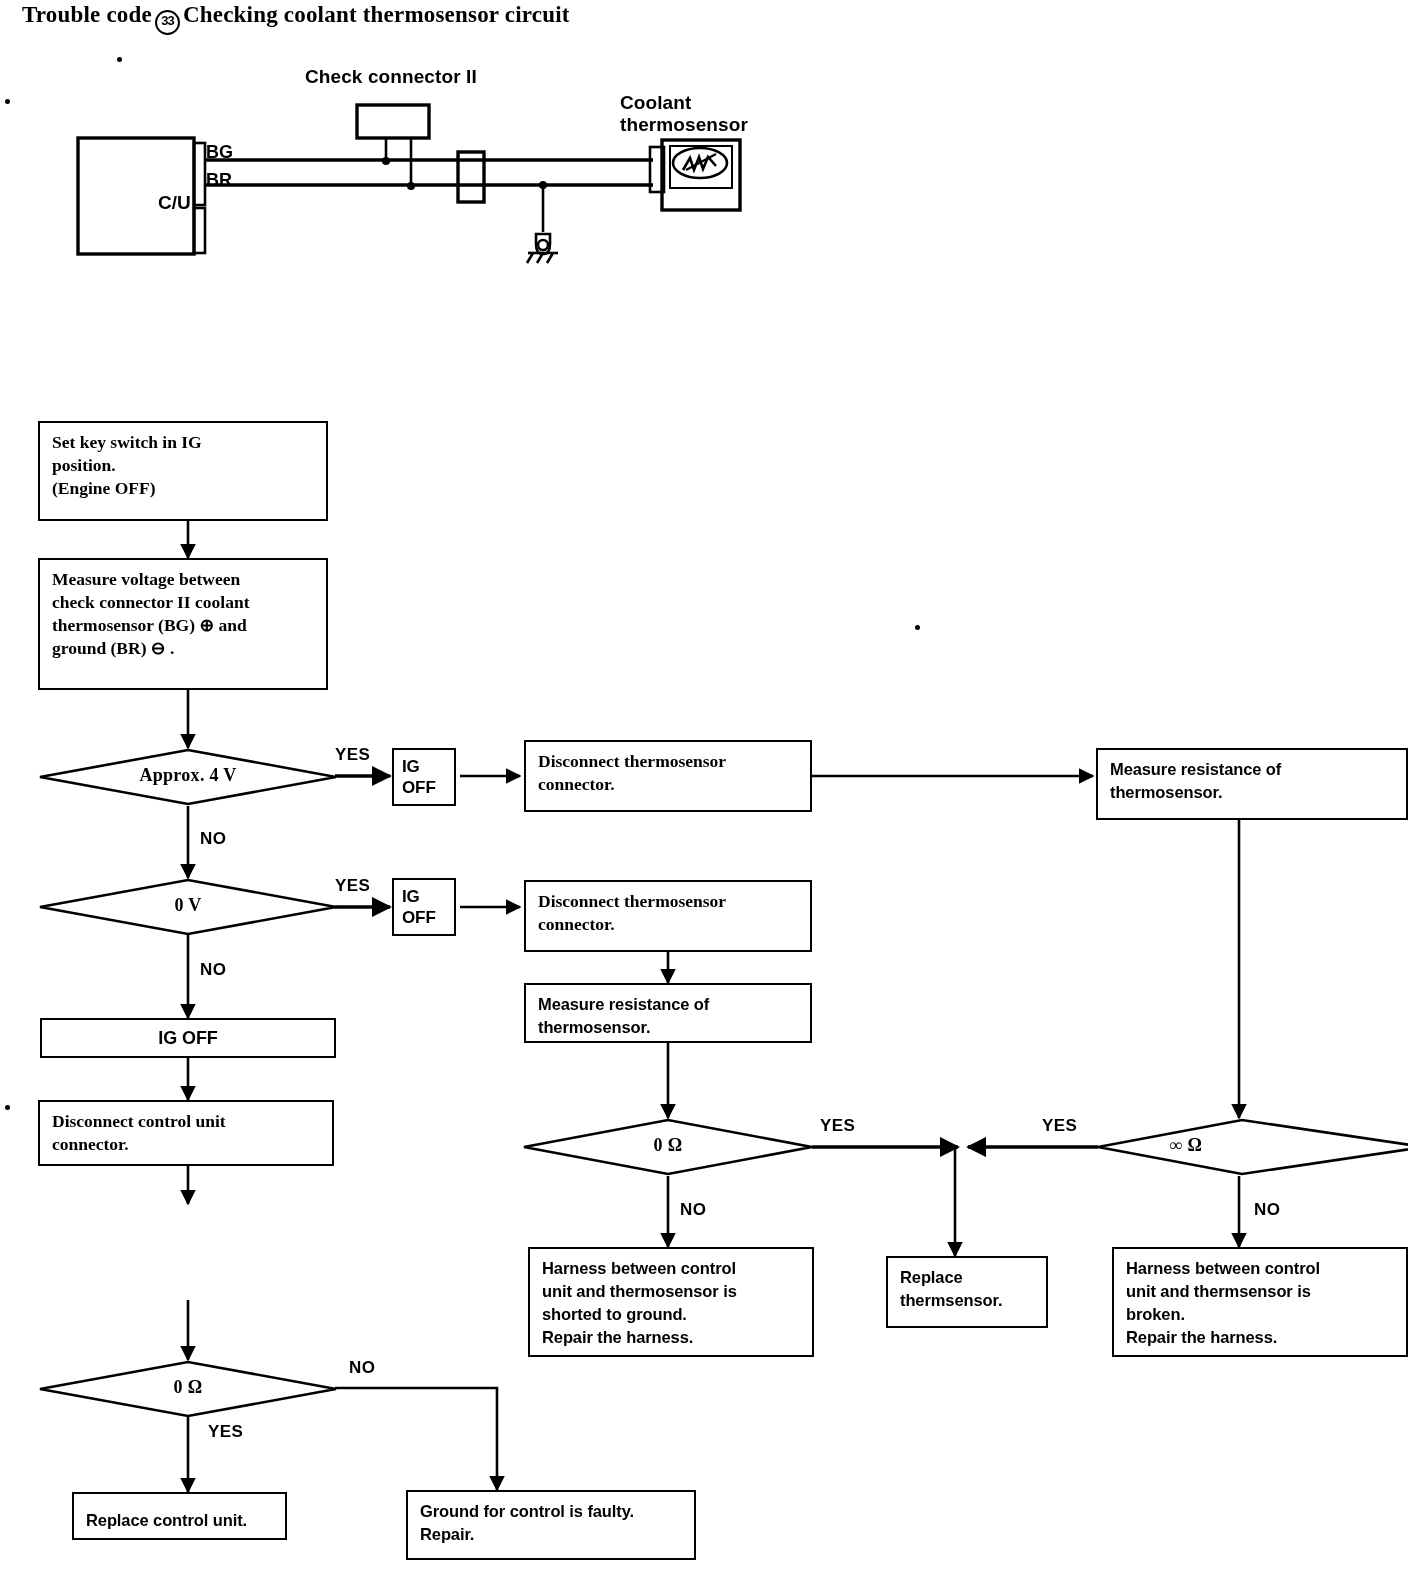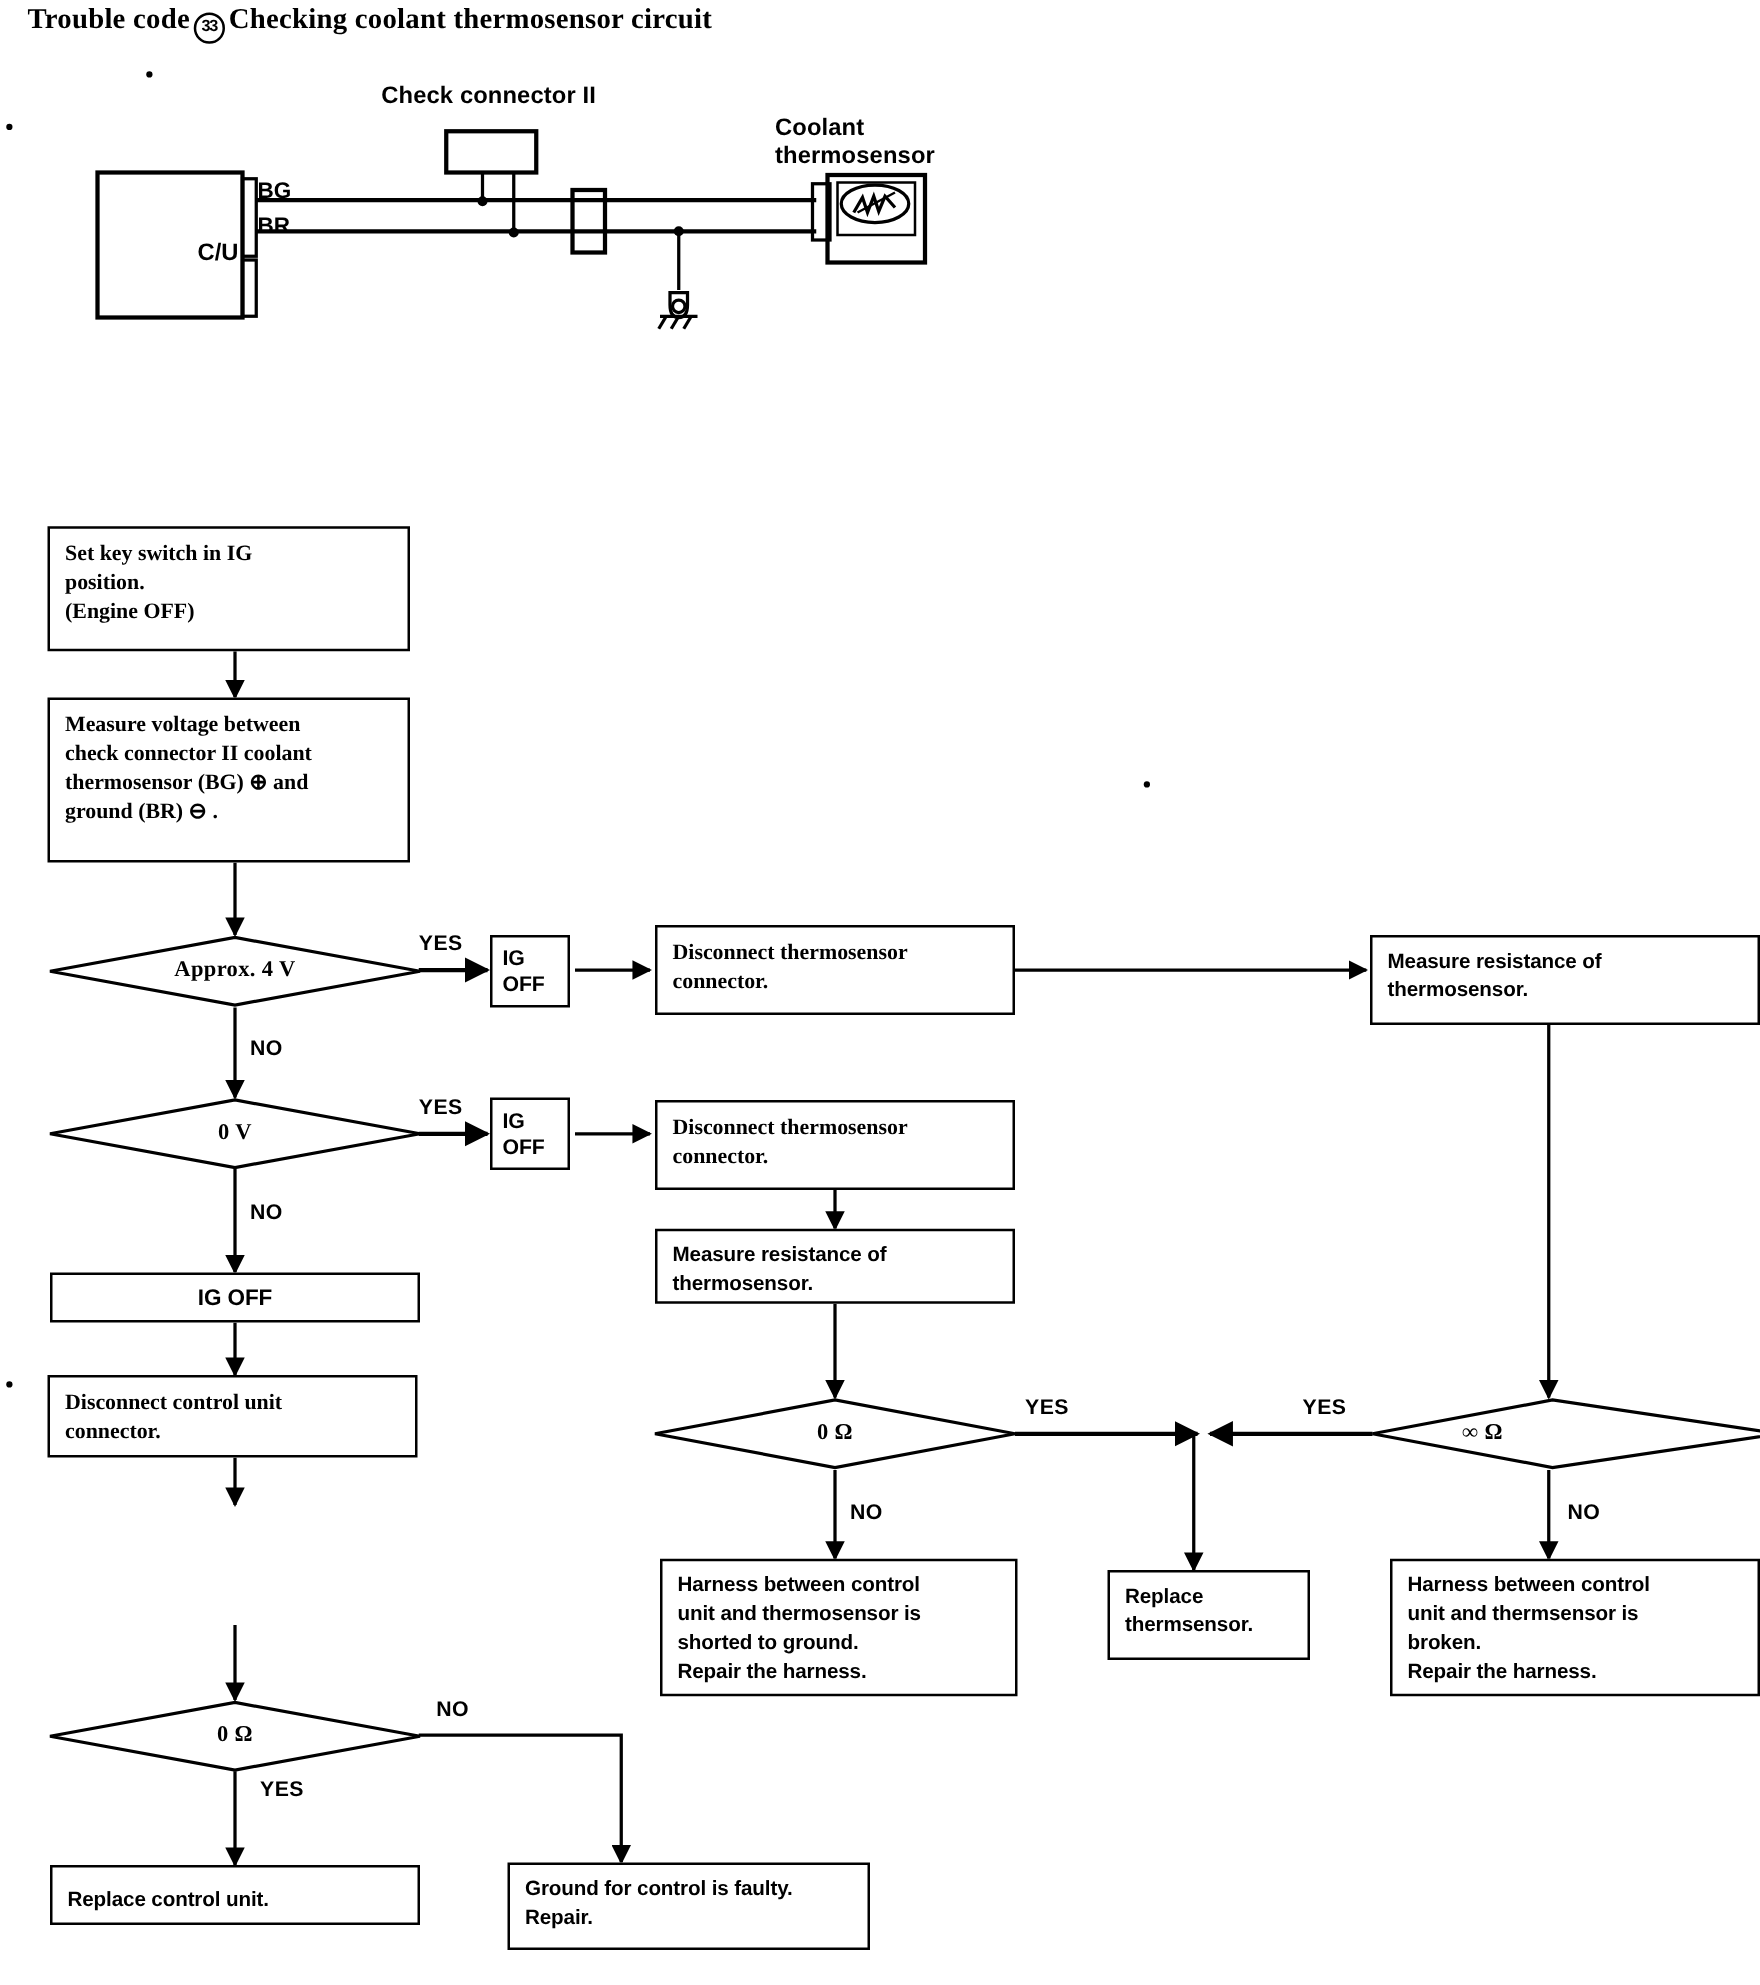--- a/index.html
+++ b/index.html
@@ -270,21 +270,21 @@
 connector.</div>
 
 
   <div class="abs diamond-wrap" style="left:38px; top:1360px; width:300px; height:58px;">
     <svg width="300" height="58">
         <polygon points="2,29 150,2 298,29 150,56" class="stroke-med"></polygon>
       </svg>
     <div class="diamond-label" style="top:17px;">0 Ω</div>
   </div>
 
-  <div class="abs fbox" style="left:40px; top:1492px; width:296px; height:48px; display:flex; align-items:center;">Replace control unit.</div>
+  <div class="abs fbox" style="left:72px; top:1492px; width:215px; height:48px; display:flex; align-items:center;">Replace control unit.</div>
 
   <div class="abs fbox" style="left:406px; top:1490px; width:290px; height:70px;">Ground for control is faulty.
 Repair.</div>
 
   <div class="abs fbox igoff" style="left:392px; top:748px; width:64px; height:58px;">IG
 OFF</div>
 
   <div class="abs fbox serif" style="left:524px; top:740px; width:288px; height:72px;">Disconnect thermosensor
 connector.</div>
 

